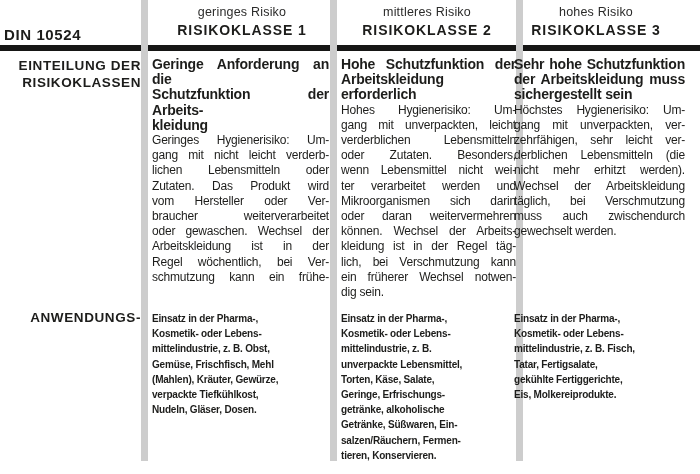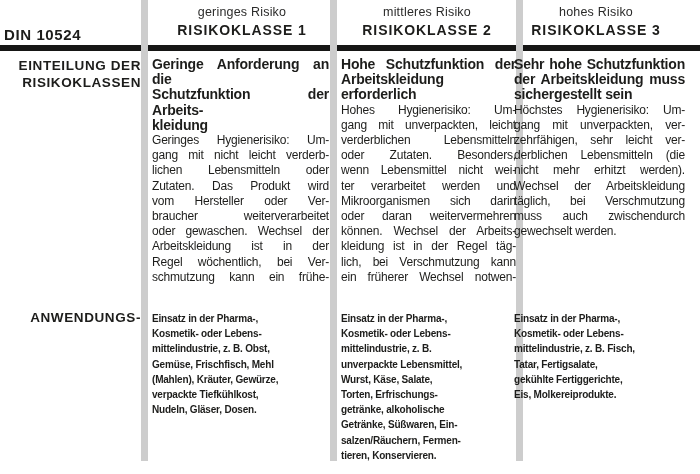--- a/index.html
+++ b/index.html
@@ -105,20 +105,21 @@
         <div class="jln">verderblichen Lebensmitteln</div>
         <div class="jln">oder Zutaten. Besonders,</div>
         <div class="jln">wenn Lebensmittel nicht wei-</div>
         <div class="jln">ter verarbeitet werden und</div>
         <div class="jln">Mikroorganismen sich darin</div>
         <div class="jln">oder daran weitervermehren</div>
         <div class="jln">können. Wechsel der Arbeits-</div>
         <div class="jln">kleidung ist in der Regel täg-</div>
         <div class="jln">lich, bei Verschmutzung kann</div>
         <div class="jln">ein früherer Wechsel notwen-</div>
+        <div class="jln last">dig sein.</div>
       </div>
   </div>
   <div class="cell c3 r1">
     <div>
         <div class="bln">Sehr hohe Schutzfunktion</div>
         <div class="bln">der Arbeitskleidung muss</div>
         <div class="bln last">sichergestellt sein</div>
       </div>
     <div>
         <div class="jln">Höchstes Hygienerisiko: Um-</div>
@@ -147,22 +148,22 @@
         <div class="rln">verpackte Tiefkühlkost,</div>
         <div class="rln last">Nudeln, Gläser, Dosen.</div>
       </div>
   </div>
   <div class="cell c2 r2">
     <div>
         <div class="rln">Einsatz in der Pharma-,</div>
         <div class="rln">Kosmetik- oder Lebens-</div>
         <div class="rln">mittelindustrie, z. B.</div>
         <div class="rln">unverpackte Lebensmittel,</div>
-        <div class="rln">Wurst, Käse, Salate,</div>
-        <div class="rln">Torten, Erfrischungs-</div>
+        <div class="rln">Torten, Käse, Salate,</div>
+        <div class="rln">Geringe, Erfrischungs-</div>
         <div class="rln">getränke, alkoholische</div>
         <div class="rln">Getränke, Süßwaren, Ein-</div>
         <div class="rln">salzen/Räuchern, Fermen-</div>
         <div class="rln last">tieren, Konservieren.</div>
       </div>
   </div>
   <div class="cell c3 r2">
     <div>
         <div class="rln">Einsatz in der Pharma-,</div>
         <div class="rln">Kosmetik- oder Lebens-</div>

